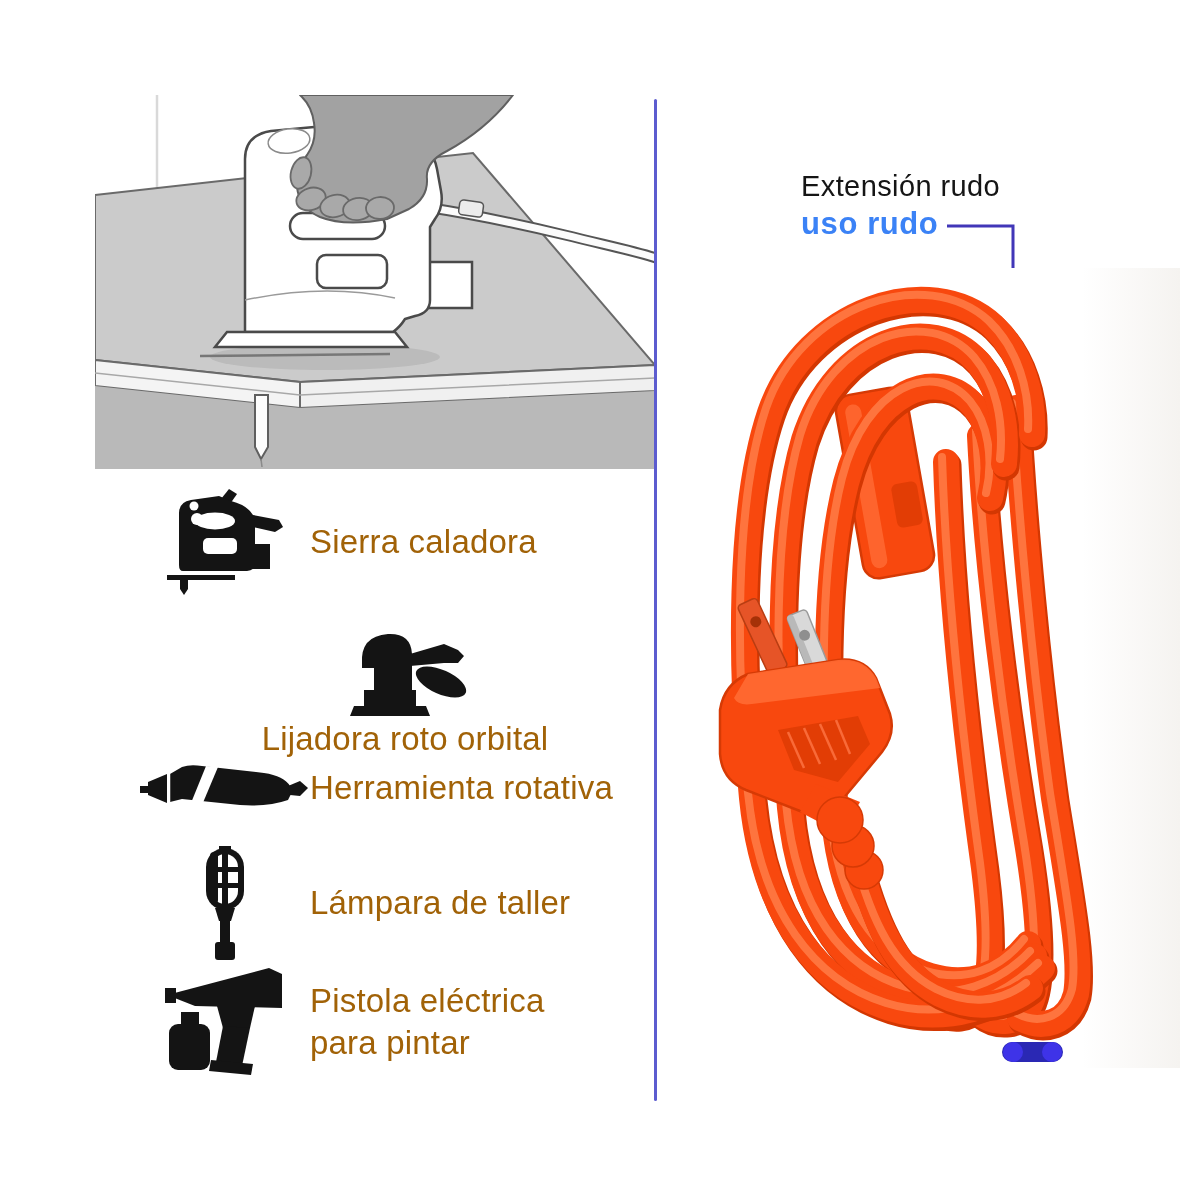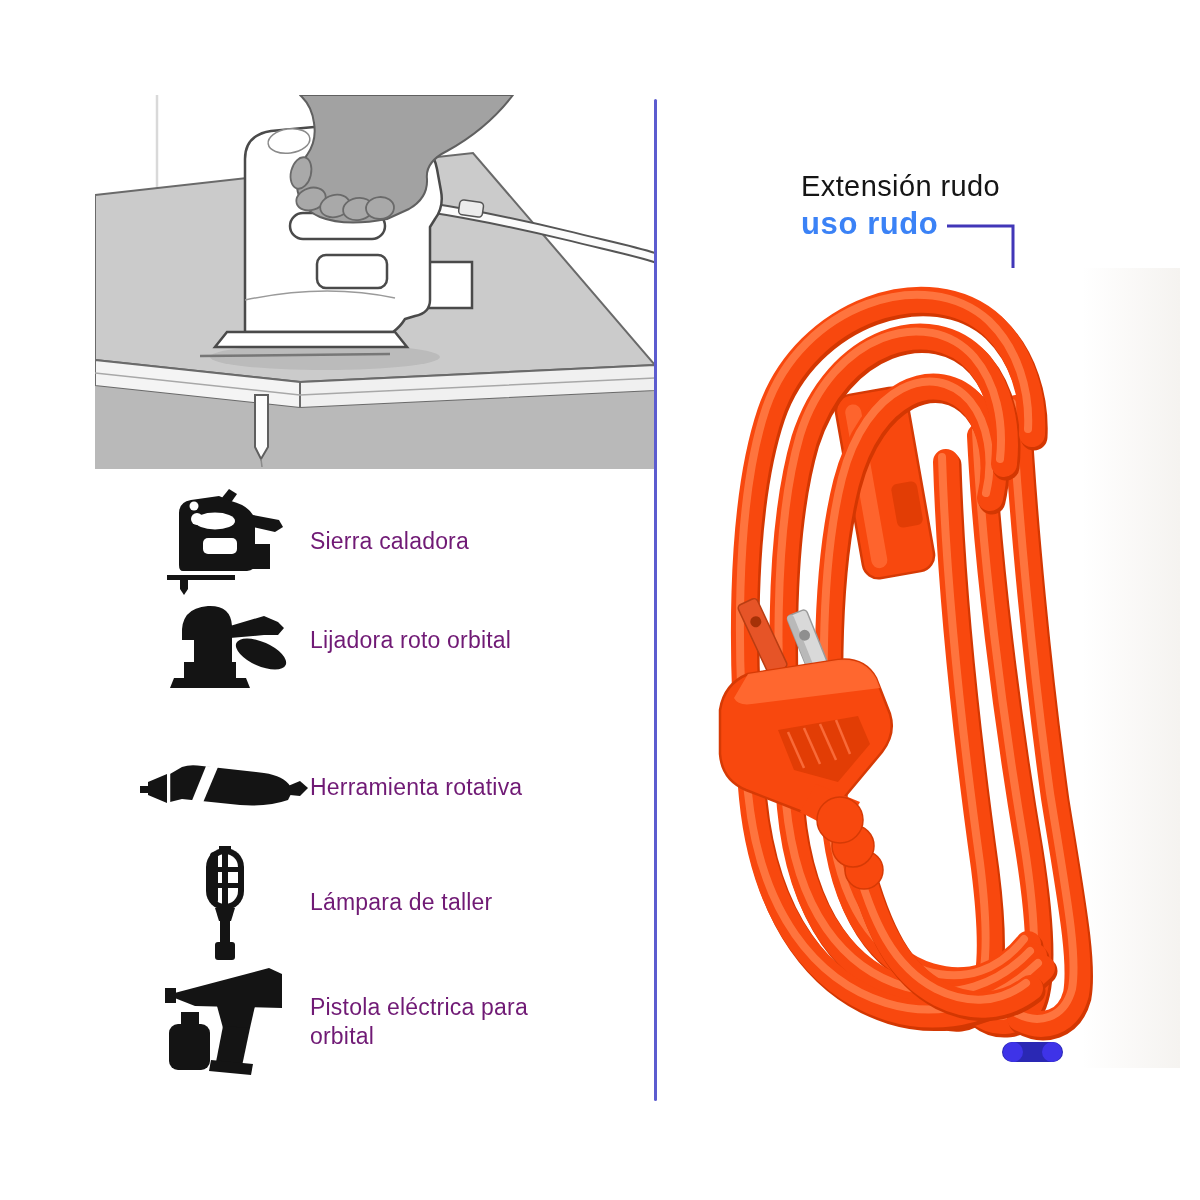--- a/index.html
+++ b/index.html
@@ -10,23 +10,23 @@
   
   .illustration { position:absolute; left:95px; top:95px; width:561px; height:374px; }
 
   
   .divider { position:absolute; left:654px; top:99px; width:3px; height:1002px;
              border-radius:2px; }
 
   
   .tool-row { position:absolute; left:140px; width:530px; display:flex; align-items:center; }
   .tool-icon-box { width:170px; min-width:170px; display:flex; justify-content:center; align-items:center; }
-  .tool-label { font-size:23px; color:#701a75; letter-spacing:0.2px; line-height:1.28; }
+  .tool-label { font-size:33px; color:#a16207; letter-spacing:0.2px; line-height:1.28; }
   .row-1 { top:487px; height:110px; }
-  .row-2 { top:595px; height:92px; }
+  .row-2 { top:620px; height:92px;flex-direction:column; }
   .row-3 { top:758px; height:60px; }
   .row-4 { top:843px; height:120px; }
   .row-5 { top:966px; height:112px; }
   .row-5 .tool-label { max-width:265px; }
 
   
   .headline { position:absolute; left:801px; top:170px; }
   .headline .l1 { font-size:29px; color:#151515; letter-spacing:0.4px; }
   .headline .l2 { font-size:31px; font-weight:700; color:#3b82f6; letter-spacing:0.6px; margin-top:3px; }
   .arrow-svg { position:absolute; left:946px; top:218px; }
@@ -162,21 +162,21 @@
       <svg width="120" height="108" viewBox="0 0 120 108">
         <rect x="0" y="20" width="11" height="15" fill="#141414"></rect>
         <polygon points="2,27 104,0 117,6 117,40 30,38" fill="#141414"></polygon>
         <polygon points="52,38 90,38 85,60 58,60" fill="#141414"></polygon>
         <polygon points="58,58 85,60 77,98 51,94" fill="#141414"></polygon>
         <polygon points="46,92 88,96 86,107 44,103" fill="#141414"></polygon>
         <rect x="16" y="44" width="18" height="14" fill="#141414"></rect>
         <rect x="4" y="56" width="41" height="46" rx="9" fill="#141414"></rect>
       </svg>
     </div>
-    <div class="tool-label">Pistola eléctrica para orbital</div>
+    <div class="tool-label">Pistola eléctrica para pintar</div>
   </div>
 
   <div class="headline">
     <div class="l1">Extensión rudo</div>
     <div class="l2">uso rudo</div>
   </div>
 
   <svg class="arrow-svg" width="82" height="208" viewBox="0 0 82 208">
     <path d="M1,8 L67,8 L67,196" fill="none" stroke="#4137b8" stroke-width="3"></path>
     <path d="M56,186 L67,200 L78,186" fill="none" stroke="#4137b8" stroke-width="3" stroke-linecap="round"></path>

